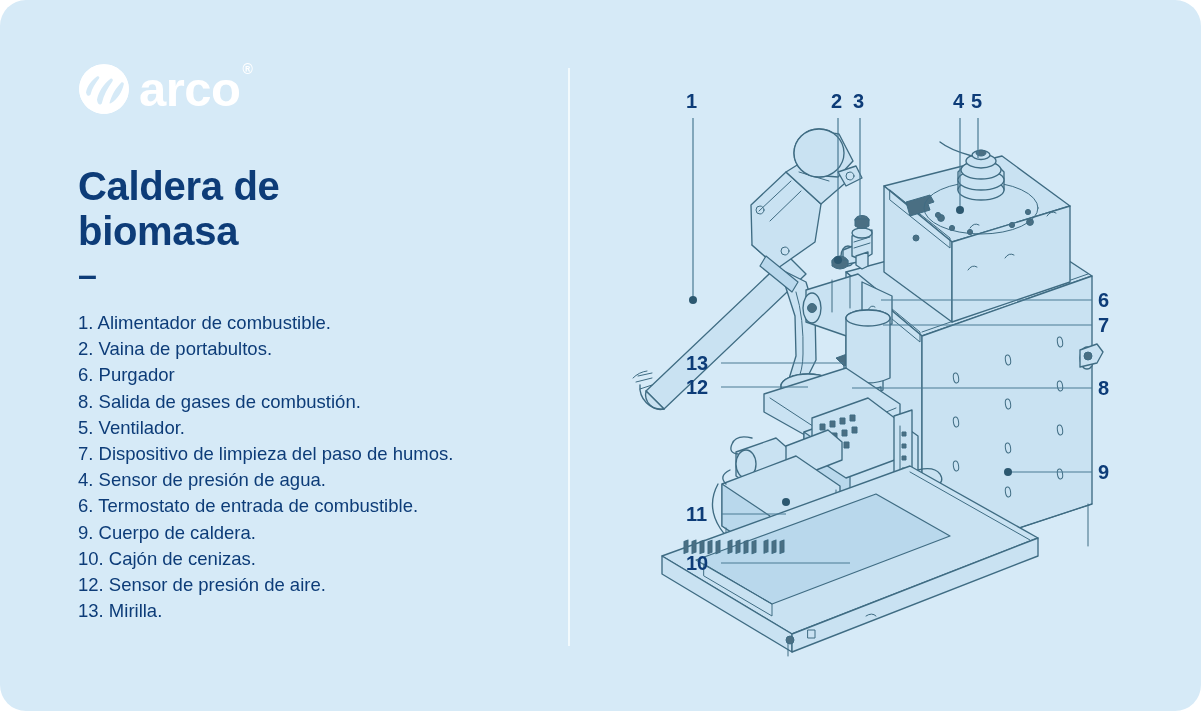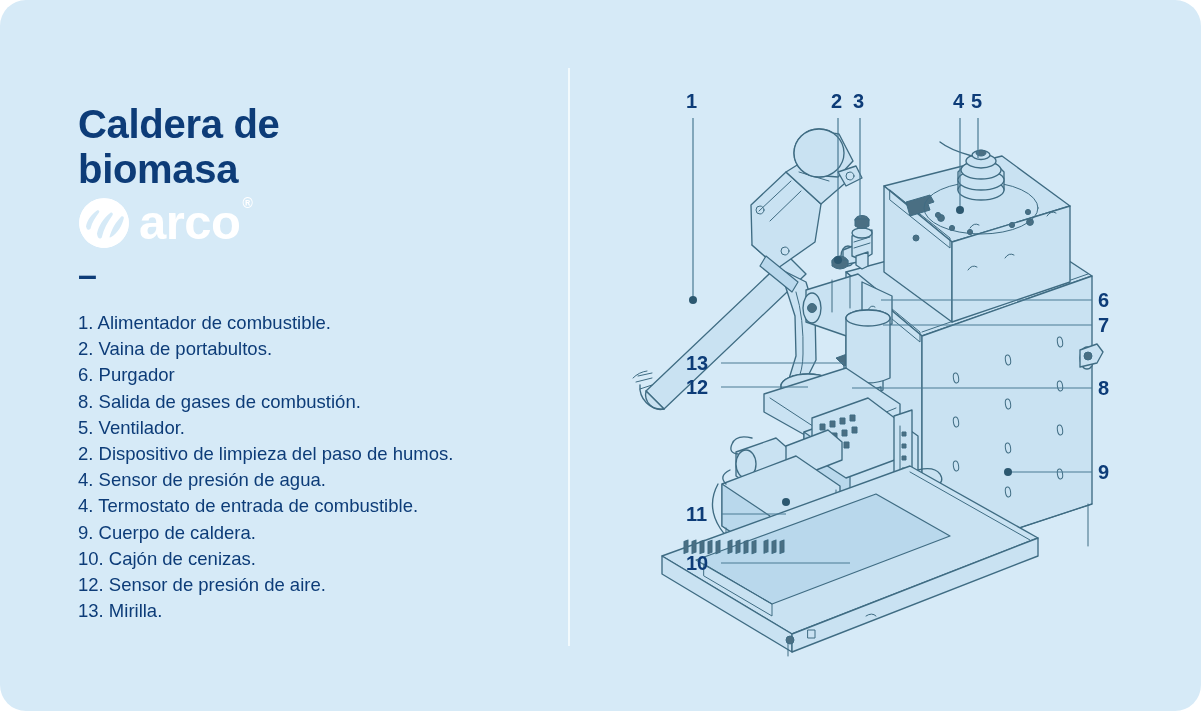--- a/index.html
+++ b/index.html
@@ -110,50 +110,50 @@
     height: 600px;
   }
   #diagram svg { display: block; }
 </style>
 </head>
 <body>
 
 <div id="panel">
 
   <div id="left-col">
-
-    <div id="page-title">
-      <div>Caldera de</div>
-      <div>biomasa</div>
-    </div>
 
     <div id="logo-row">
       <svg id="logo-mark" viewBox="0 0 52 52">
         <path d="M26 0C11.64 0 0 11.64 0 26s11.64 26 26 26 26-11.64 26-26S40.36 0 26 0z" fill="#d6eaf7"></path>
         <path d="M26 1.2C12.3 1.2 1.2 12.3 1.2 26S12.3 50.8 26 50.8 50.8 39.7 50.8 26 39.7 1.2 26 1.2z" fill="#ffffff"></path>
         <path d="M26 1.2C12.3 1.2 1.2 12.3 1.2 26S12.3 50.8 26 50.8 50.8 39.7 50.8 26 39.7 1.2 26 1.2z" fill="#ffffff"></path>
         <g fill="#d6eaf7">
           <path d="M8.0 29.5c1.2-6.4 5.6-12.2 11.0-15.9 1.6-1.1 3.0 0.6 2.0 2.0C17.4 20.4 14.0 25.6 12.6 31.3c-0.5 2.0-3.3 1.8-3.9 0.1-0.2-0.6-0.4-1.2-0.7-1.9z"></path>
           <path d="M19.0 36.5c1.6-8.0 6.6-15.5 13.2-20.6 1.7-1.3 3.4 0.7 2.3 2.3-5.0 7.0-8.8 13.9-10.6 21.7-0.4 1.8-2.8 2.0-3.7 0.5-0.5-0.8-0.9-1.8-1.2-3.9z"></path>
           <path d="M31.5 40.0c2.0-7.7 6.2-14.8 11.6-20.3 1.2-1.2 3.1-0.1 2.7 1.5-1.6 7.6-6.2 14.5-12.6 18.9-1.1 0.8-2.1 0.1-1.7-0.1z"></path>
         </g>
       </svg>
       <div id="logo-word"><span>arco</span><span id="logo-reg">®</span></div>
     </div>
+
+    <div id="page-title">
+      <div>Caldera de</div>
+      <div>biomasa</div>
+    </div>
     <div id="title-dash">–</div>
 
     <ul id="legend-list">
       <li>1. Alimentador de combustible.</li>
       <li>2. Vaina de portabultos.</li>
       <li>6. Purgador</li>
       <li>8. Salida de gases de combustión.</li>
       <li>5. Ventilador.</li>
-      <li>2. Dispositivo de limpieza del paso de humos.</li>
+      <li>7. Dispositivo de limpieza del paso de humos.</li>
       <li>4. Sensor de presión de agua.</li>
-      <li>4. Termostato de entrada de combustible.</li>
+      <li>6. Termostato de entrada de combustible.</li>
       <li>9. Cuerpo de caldera.</li>
       <li>10. Cajón de cenizas.</li>
       <li>12. Sensor de presión de aire.</li>
       <li>13. Mirilla.</li>
     </ul>
 
   </div>
 
   <div id="divider"></div>
 

